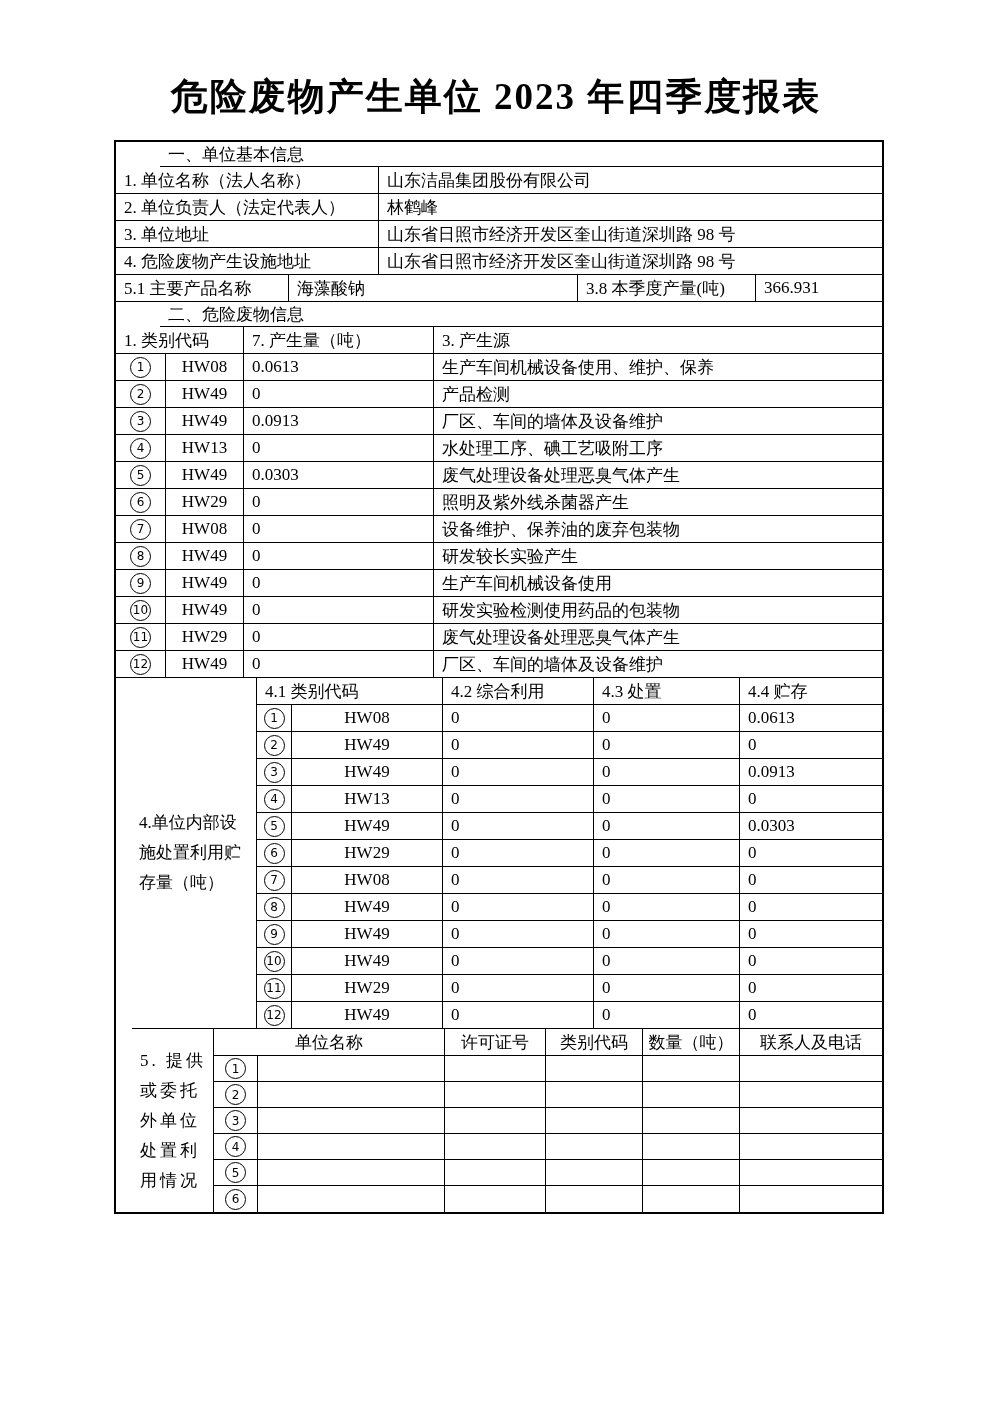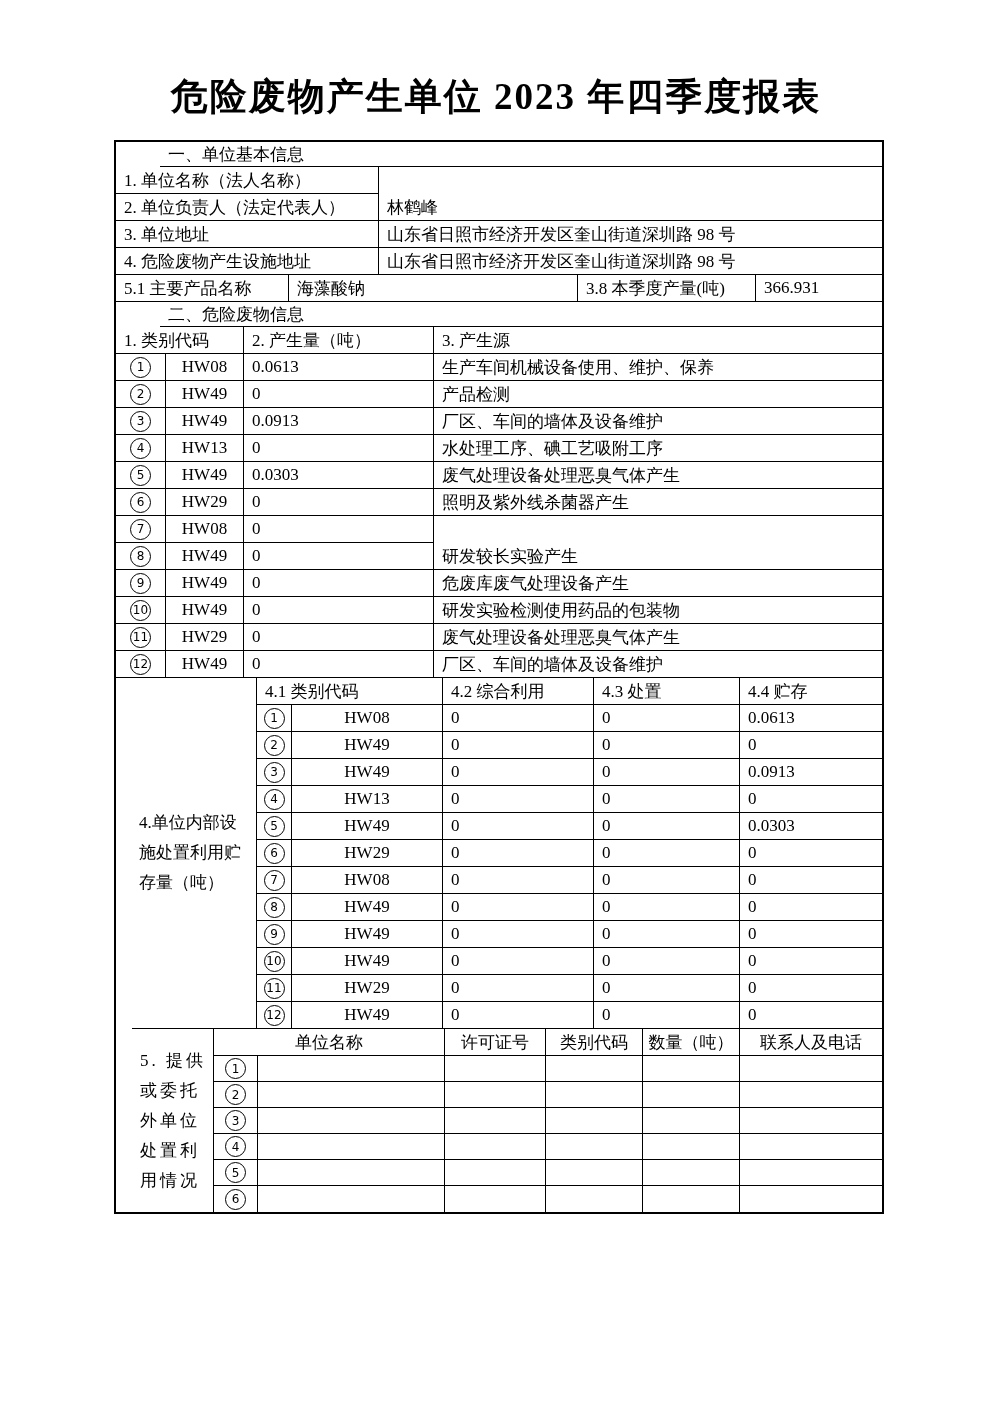--- a/index.html
+++ b/index.html
@@ -61,20 +61,21 @@
   <div class="doc-title">危险废物产生单位 2023 年四季度报表</div>
 
   <div class="tbl">
 
     <div>
       <div class="r h25">
         <div class="c last flex1">一、单位基本信息</div>
       </div>
       <div class="r h27">
         <div class="c w263">1. 单位名称（法人名称）</div>
+        <div class="c last flex1">山东洁晶集团股份有限公司</div>
       </div>
       <div class="r h27">
         <div class="c w263">2. 单位负责人（法定代表人）</div>
         <div class="c last flex1">林鹤峰</div>
       </div>
       <div class="r h27">
         <div class="c w263">3. 单位地址</div>
         <div class="c last flex1">山东省日照市经济开发区奎山街道深圳路 98 号</div>
       </div>
       <div class="r h27">
@@ -88,21 +89,21 @@
         <div class="c last flex1">366.931</div>
       </div>
     </div>
 
     <div>
       <div class="r h25">
         <div class="c last flex1">二、危险废物信息</div>
       </div>
       <div class="r h27">
         <div class="c w128">1. 类别代码</div>
-        <div class="c w190">2. 产生量（吨）</div>
+        <div class="c w190">7. 产生量（吨）</div>
         <div class="c last flex1">3. 产生源</div>
       </div>
 
       <div class="r h27">
         <div class="c w50 center">
             <span class="circ">1</span>
           </div>
         <div class="c w78 center">HW08</div>
         <div class="c w190">0.0613</div>
         <div class="c last flex1">生产车间机械设备使用、维护、保养</div>
@@ -146,36 +147,37 @@
         <div class="c w78 center">HW29</div>
         <div class="c w190">0</div>
         <div class="c last flex1">照明及紫外线杀菌器产生</div>
       </div>
       <div class="r h27">
         <div class="c w50 center">
             <span class="circ">7</span>
           </div>
         <div class="c w78 center">HW08</div>
         <div class="c w190">0</div>
+        <div class="c last flex1">设备维护、保养油的废弃包装物</div>
       </div>
       <div class="r h27">
         <div class="c w50 center">
             <span class="circ">8</span>
           </div>
         <div class="c w78 center">HW49</div>
         <div class="c w190">0</div>
         <div class="c last flex1">研发较长实验产生</div>
       </div>
       <div class="r h27">
         <div class="c w50 center">
             <span class="circ">9</span>
           </div>
         <div class="c w78 center">HW49</div>
         <div class="c w190">0</div>
-        <div class="c last flex1">危废库废气处理设备产生</div>
+        <div class="c last flex1">生产车间机械设备使用</div>
       </div>
       <div class="r h27">
         <div class="c w50 center">
             <span class="circ">10</span>
           </div>
         <div class="c w78 center">HW49</div>
         <div class="c w190">0</div>
         <div class="c last flex1">研发实验检测使用药品的包装物</div>
       </div>
       <div class="r h27">

